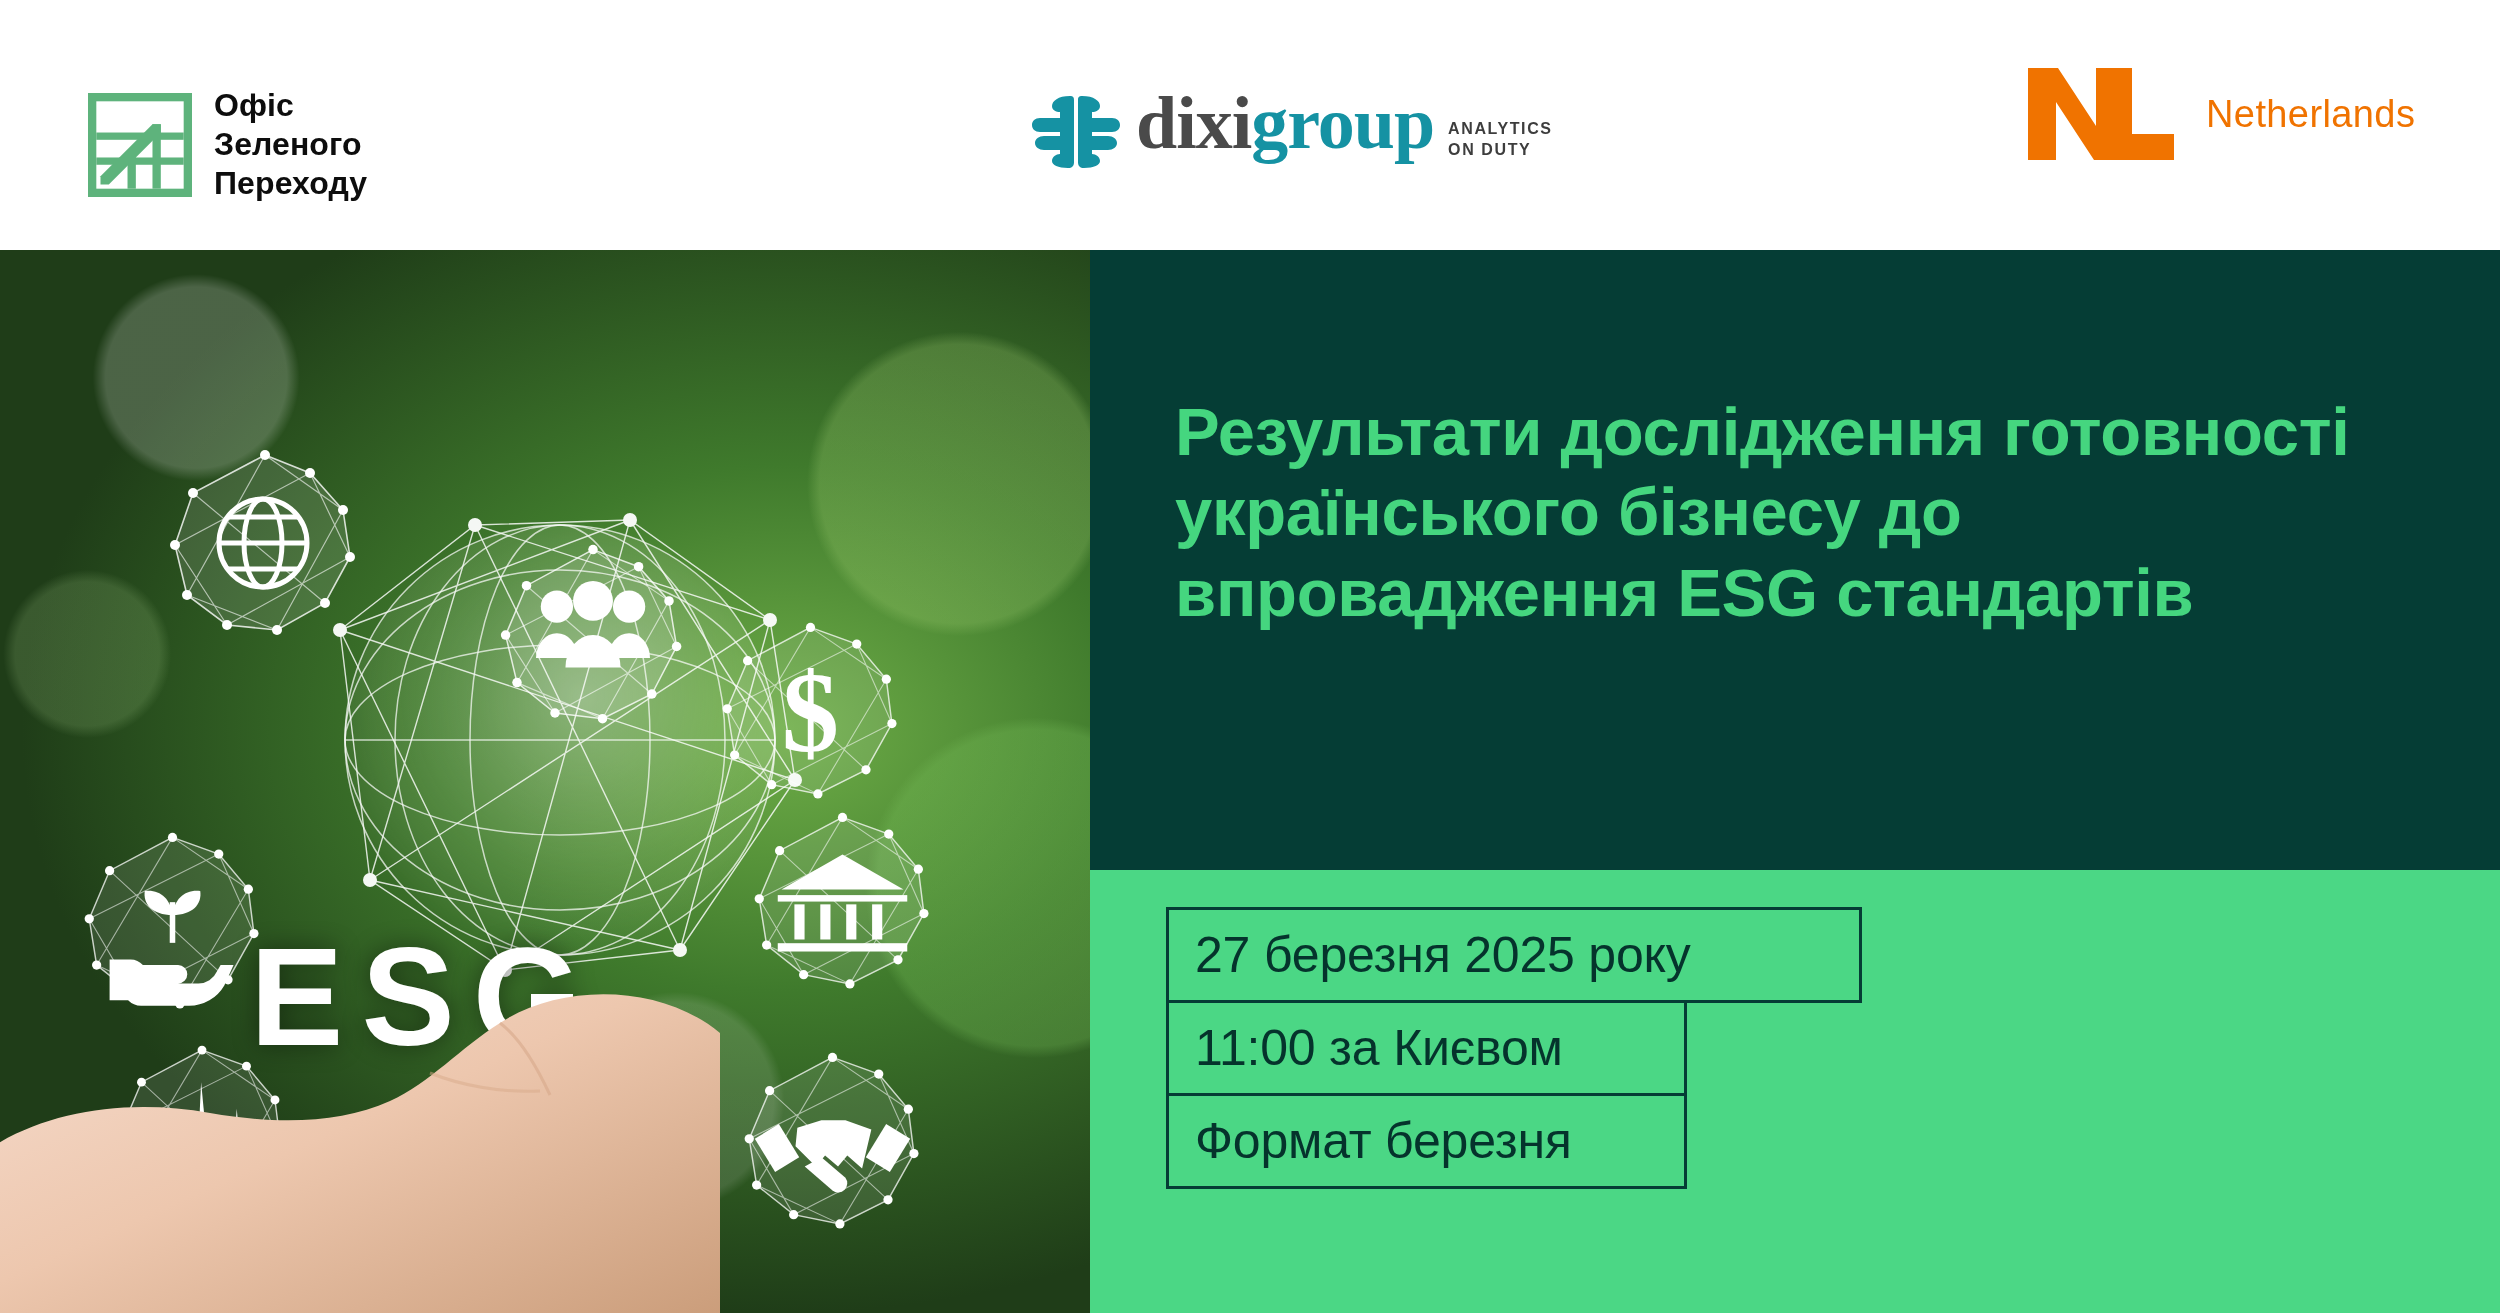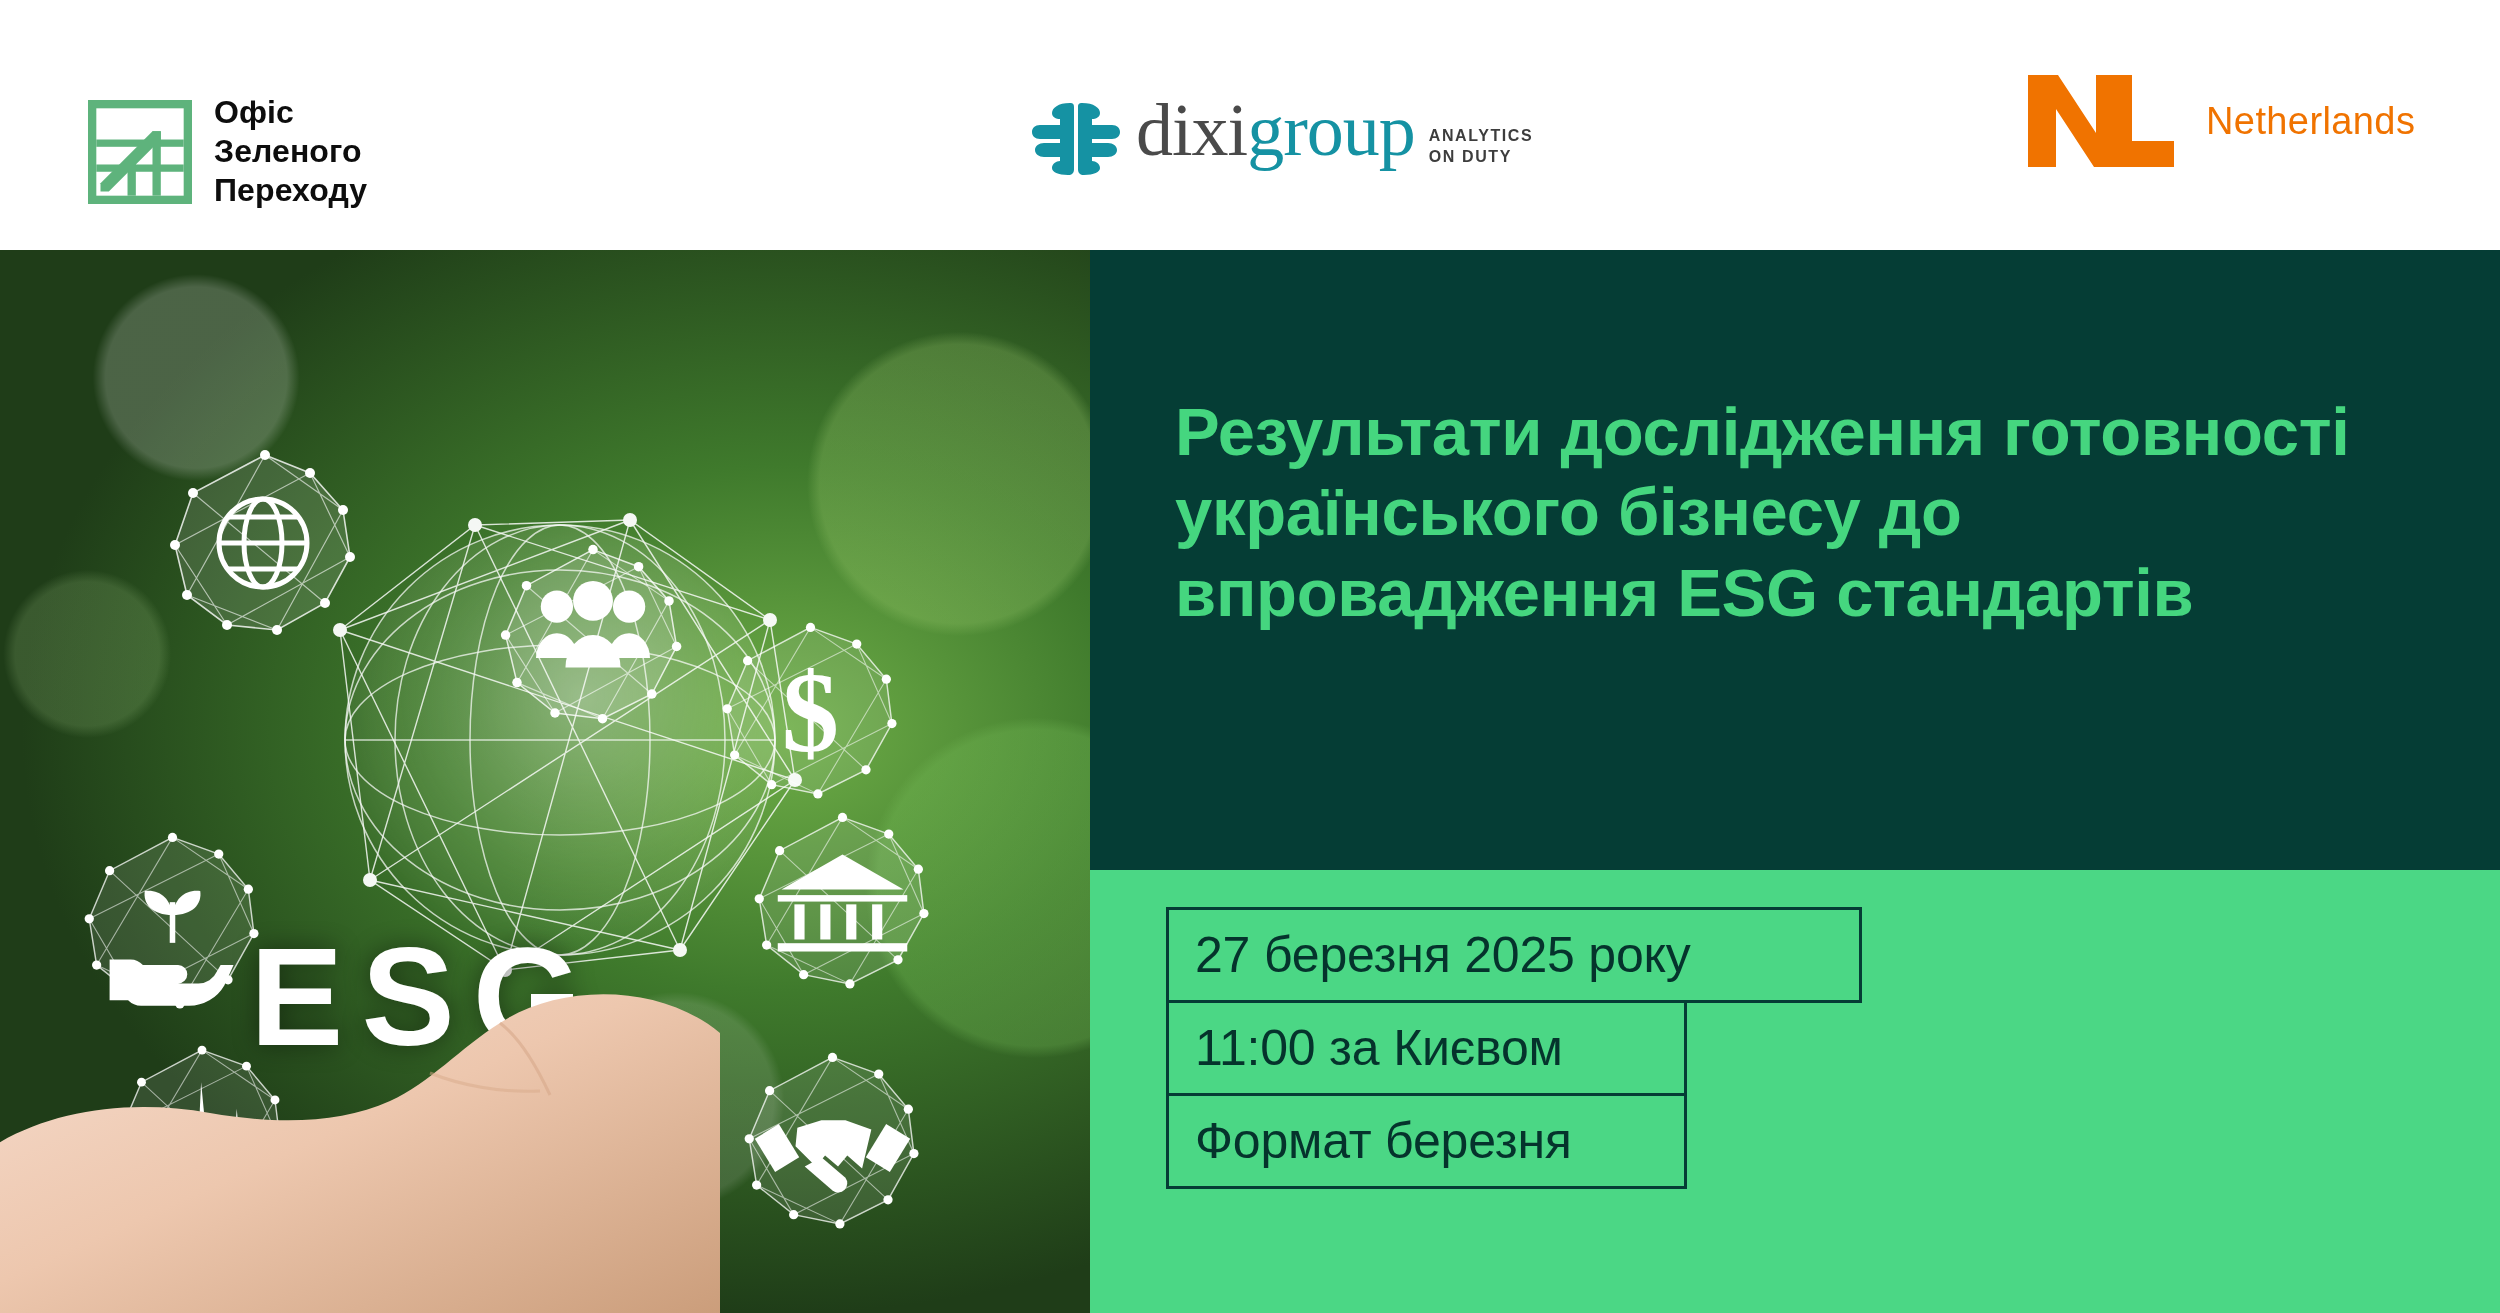--- a/index.html
+++ b/index.html
@@ -4,35 +4,35 @@
 <title>ESG Webinar Banner</title>
 <style>
   * { margin:0; padding:0; box-sizing:border-box; }
   html,body { width:2500px; height:1313px; overflow:hidden; background:#fff;
               font-family:"Liberation Sans", sans-serif; }
 
   .banner { position:relative; width:2500px; height:1313px; background:#ffffff; }
 
   
   .header {
-    position:absolute; left:0; top:11px; width:2500px; height:240px;
+    position:absolute; left:0; top:4px; width:2500px; height:240px;
     background:#ffffff; display:flex; align-items:center;
   }
 
   
   .ozp-logo { position:absolute; left:88px; top:82px; display:flex; align-items:center; gap:22px; }
   .ozp-mark { width:104px; height:104px; flex:0 0 auto; }
   .ozp-text { font-size:32px; line-height:1.22; font-weight:700; color:#0d0d0d;
               letter-spacing:.1px; white-space:nowrap; }
 
   
   .dixi-logo { position:absolute; left:1030px; top:84px; display:flex; align-items:flex-start; }
   .dixi-mark { width:92px; height:76px; flex:0 0 auto; margin-top:4px; }
   .dixi-word { font-family:"Liberation Serif", serif; font-size:74px; line-height:.95;
-               font-weight:400; letter-spacing:-1px; margin-left:14px; white-space:nowrap; }
+               font-weight:700; letter-spacing:-1px; margin-left:14px; white-space:nowrap; }
   .dixi-word .dx { color:#4a4a4a; }
   .dixi-word .gp { color:#1592a3; }
   .dixi-tag { margin-left:14px; margin-top:30px; font-size:16px; font-weight:700;
               line-height:1.32; letter-spacing:1.6px; color:#3d3d3d; white-space:nowrap; }
 
   
   .nl-logo { position:absolute; left:2020px; top:60px; display:flex; align-items:center; gap:26px; }
   .nl-mark { width:160px; height:100px; flex:0 0 auto; }
   .nl-text { font-size:38px; font-weight:400; color:#f07300; white-space:nowrap;
              letter-spacing:.4px; }

